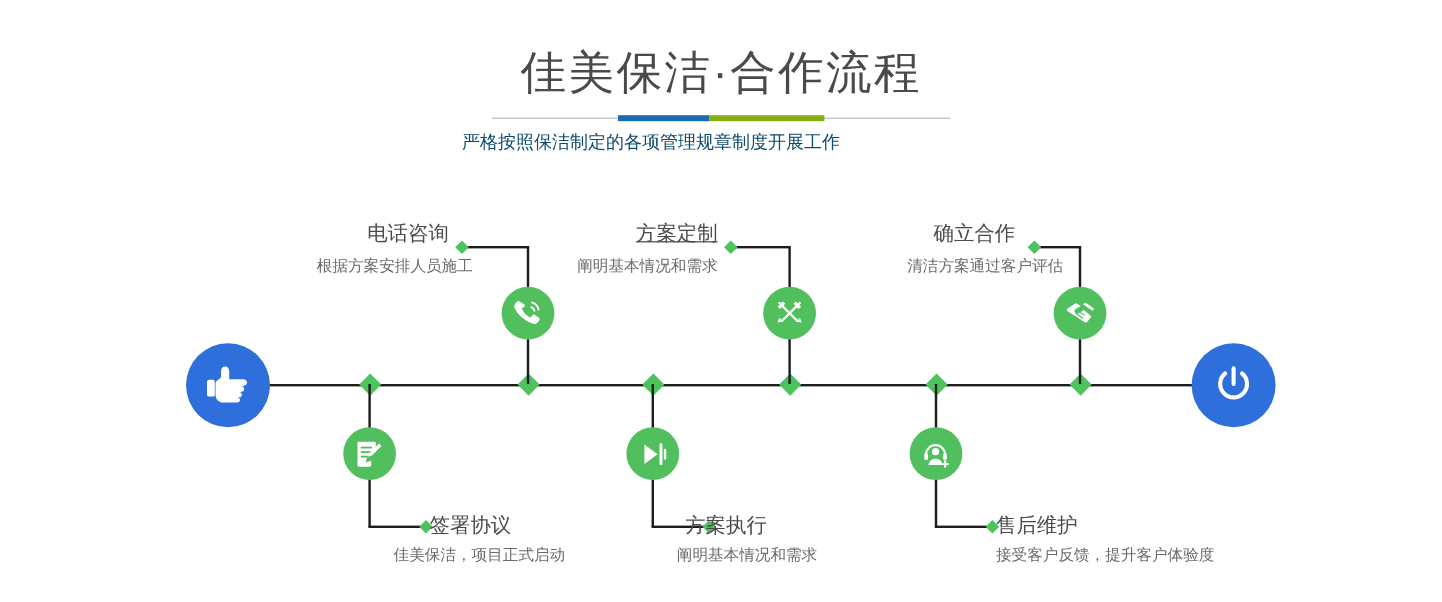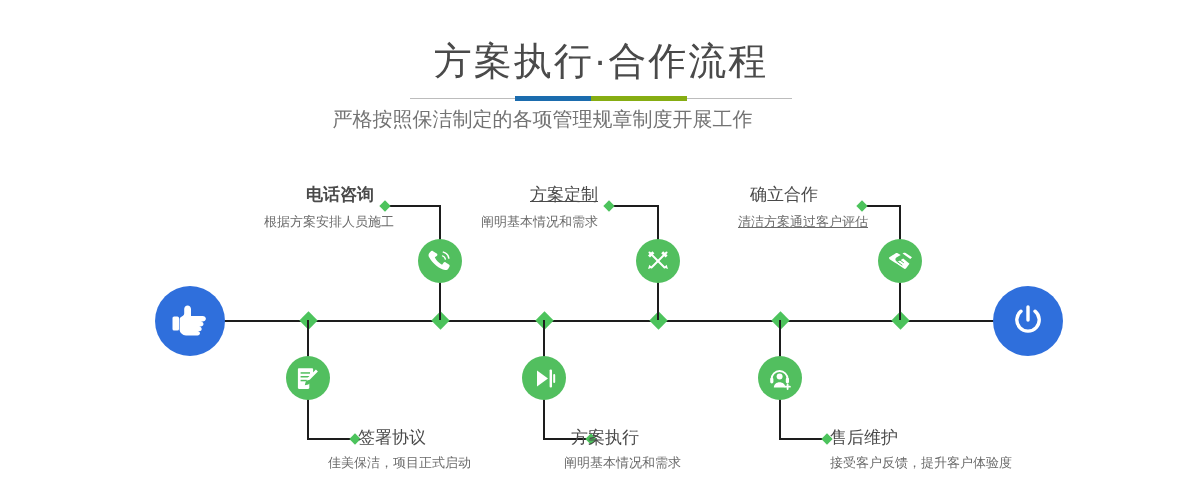--- a/index.html
+++ b/index.html
@@ -69,23 +69,23 @@
     width: 96px;
     height: 5px;
     background: #86ad12;
   }
   .page-subtitle {
     position: absolute;
     left: 0;
     top: 108px;
     width: 1085px;
     text-align: center;
-    font-size: 20px;
+    font-size: 15px;
     line-height: 22px;
-    color: #737373;
+    color: #0c4a6e;
     white-space: nowrap;
   }
 
   
   .axis {
     position: absolute;
     left: 160px;
     top: 320px;
     width: 868px;
     height: 2px;
@@ -158,21 +158,21 @@
     white-space: nowrap;
   }
   .node-title.ralign, .node-desc.ralign { text-align: right; }
 </style>
 </head>
 <body>
 
 <div id="stage">
 
   <div class="header">
-    <div class="page-title">方案执行·合作流程</div>
+    <div class="page-title">佳美保洁·合作流程</div>
 
     <div class="divider">
       <div class="thin"></div>
       <div class="seg-blue"></div>
       <div class="seg-green"></div>
     </div>
 
     <div class="page-subtitle">严格按照保洁制定的各项管理规章制度开展工作</div>
   </div>
 
@@ -205,21 +205,21 @@
       <div class="sm-diamond" style="left:381px; top:202px;"></div>
       <div class="icon-bubble" style="left:418px; top:239px;">
         <span>
           <svg width="26" height="26" viewBox="0 0 26 26">
             <path fill="#ffffff" d="M6.0 3.2c-0.7-0.6-1.7-0.5-2.3 0.2L2.3 5.1c-0.9 1.1-1.0 2.6-0.3 3.9 1.6 3.1 4.1 6.1 7.1 8.5 3.0 2.4 6.3 4.0 9.0 4.4 1.3 0.2 2.6-0.4 3.3-1.5l1.0-1.6c0.5-0.8 0.3-1.8-0.5-2.3l-3.2-2.1c-0.7-0.5-1.7-0.3-2.2 0.4l-1.0 1.4c-0.2 0.3-0.7 0.4-1.0 0.2-1.4-0.8-2.7-1.8-3.8-2.9-1.1-1.1-2.0-2.4-2.7-3.7-0.2-0.3-0.1-0.7 0.2-0.9l1.5-1.0c0.7-0.5 0.9-1.4 0.4-2.1L6.0 3.2z"></path>
             <path d="M16.4 4.1 a7.4 7.4 0 0 1 5.4 6.0" fill="none" stroke="#ffffff" stroke-width="1.5" stroke-linecap="round"></path>
             <path d="M15.6 7.9 a4.0 4.0 0 0 1 2.8 3.2" fill="none" stroke="#ffffff" stroke-width="1.5" stroke-linecap="round"></path>
           </svg>
         </span>
       </div>
-      <div class="node-title ralign" style="left:176px; top:184px; width:198px;font-weight:bold;">电话咨询</div>
+      <div class="node-title ralign" style="left:176px; top:184px; width:198px;">电话咨询</div>
       <div class="node-desc ralign" style="left:156px; top:212px; width:238px;">根据方案安排人员施工</div>
     </div>
 
     <div class="node">
       <div class="diamond" style="left:302px; top:314px;"></div>
       <div class="stem" style="left:307px; top:320px; height:119px;"></div>
       <div class="elbow-h" style="left:307px; top:438px; width:48px;"></div>
       <div class="sm-diamond" style="left:351px; top:435px;"></div>
       <div class="icon-bubble" style="left:286px; top:356px;">
         <span>
@@ -288,22 +288,22 @@
             <path fill="#ffffff" d="M2.0 9.6 L8.4 5.4 c0.7-0.5 1.6-0.5 2.3-0.1l3.0 1.7 -4.3 2.6 c-1.0 0.6-1.3 1.9-0.7 2.9 0.6 1.0 1.9 1.3 2.9 0.7l4.6-2.8 6.3 5.4 -3.4 4.4 c-0.5 0.7-1.5 0.9-2.2 0.4L3.0 11.6 c-0.8-0.5-1.0-1.3-1.0-2.0z"></path>
             <path fill="#ffffff" d="M25.0 9.2 L18.6 5.0 c-0.7-0.4-1.5-0.4-2.2 0l-0.9 0.5 7.8 5.4 1.7-1.7z"></path>
             <g stroke="#52bf5f" stroke-width="1.0" stroke-linecap="round">
               <line x1="11.5" y1="11.0" x2="16.5" y2="14.6"></line>
               <line x1="10.0" y1="13.4" x2="15.0" y2="17.0"></line>
               <line x1="8.8" y1="15.8" x2="13.4" y2="19.0"></line>
             </g>
           </svg>
         </span>
       </div>
-      <div class="node-title ralign" style="left:620px; top:184px; width:198px;">确立合作</div>
-      <div class="node-desc ralign" style="left:630px; top:212px; width:238px;text-decoration:underline;">清洁方案通过客户评估</div>
+      <div class="node-title ralign" style="left:648px; top:184px; width:198px;">确立合作</div>
+      <div class="node-desc ralign" style="left:648px; top:212px; width:238px;">清洁方案通过客户评估</div>
     </div>
 
     <div class="node">
       <div class="diamond" style="left:774px; top:314px;"></div>
       <div class="stem" style="left:779px; top:320px; height:119px;"></div>
       <div class="elbow-h" style="left:779px; top:438px; width:48px;"></div>
       <div class="sm-diamond" style="left:823px; top:435px;"></div>
       <div class="icon-bubble" style="left:758px; top:356px;">
         <span>
           <svg width="25" height="25" viewBox="0 0 25 25">

